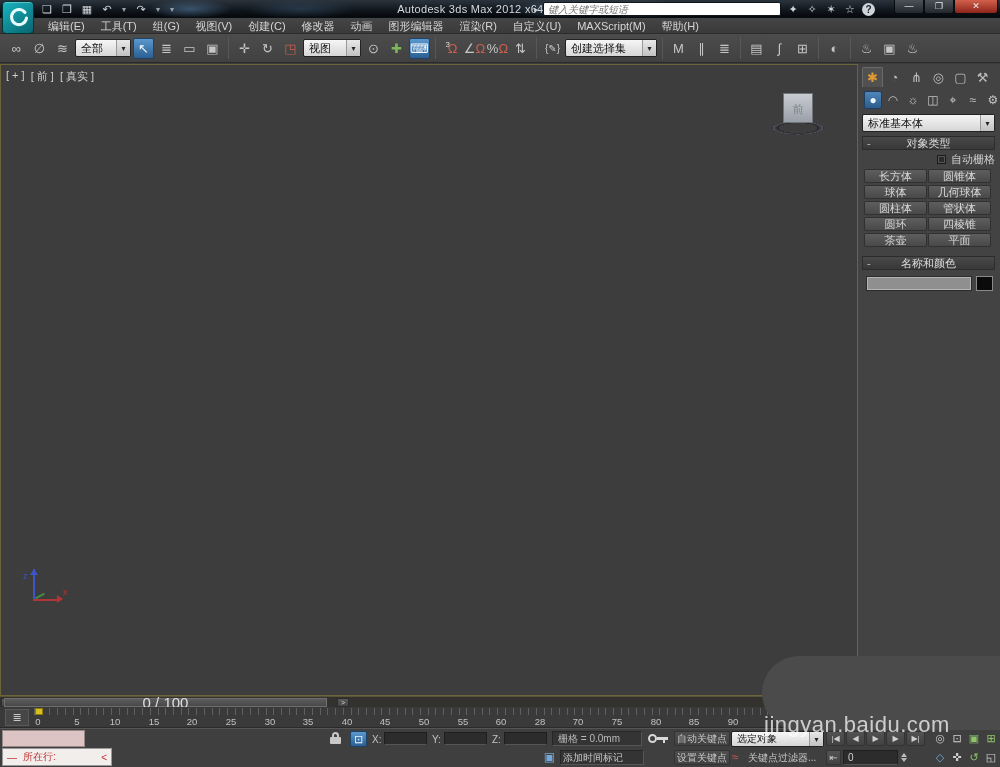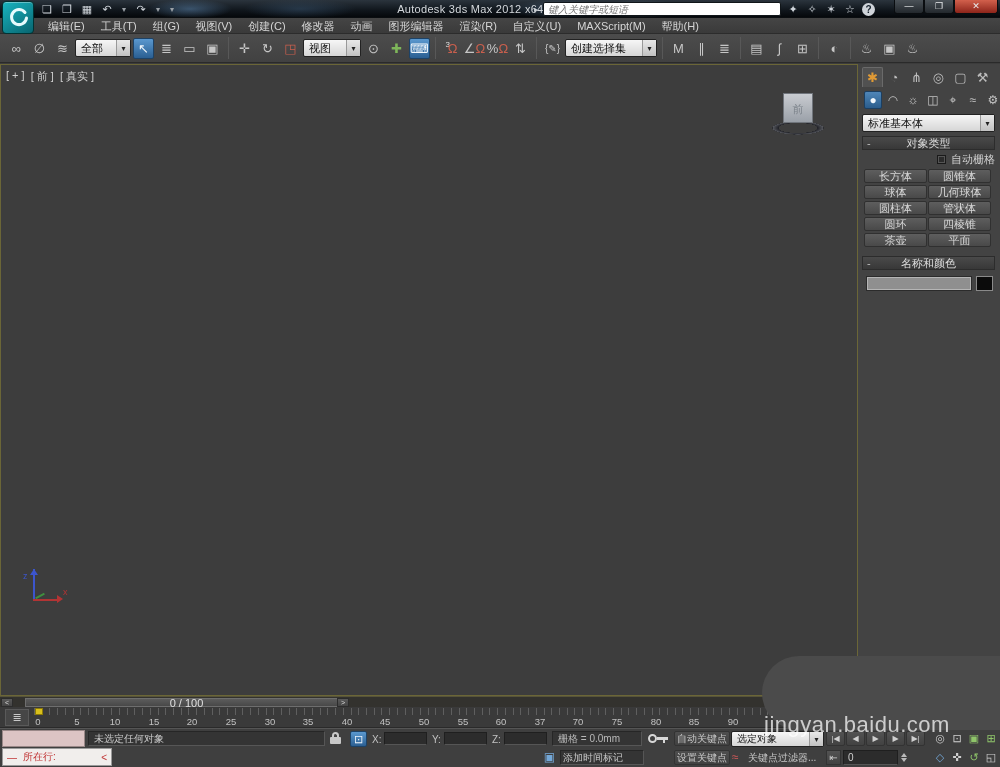--- a/index.html
+++ b/index.html
@@ -82,22 +82,22 @@
   #chk-box{width:9px;height:9px;background:#2b2b2b;border:1px solid #1a1a1a;box-shadow:inset 0 0 0 1px #555}
   #obj-grid{position:absolute;left:6px;top:105px;width:130px;display:grid;grid-template-columns:63px 63px;gap:2px 1px}
   .pbtn{height:14px;background:linear-gradient(#5e5e5e,#494949);border:1px solid #303030;border-radius:2px;
     font-size:11px;color:#d8d8d8;text-align:center;line-height:12px}
   #name-field{position:absolute;left:8px;top:212px;width:106px;height:15px;background:#8f8f8f;border:1px solid #2b2b2b;box-shadow:inset 0 0 0 1px #b5b5b5}
   #color-swatch{position:absolute;left:118px;top:212px;width:17px;height:15px;background:#0b0b0b;border:1px solid #8a8a8a}
 
   
   #timeslider{position:absolute;left:0;top:696px;width:858px;height:11px;background:#33322e;border-top:1px solid #57543a}
   .ts-arrow{position:absolute;top:1px;width:12px;height:9px;background:linear-gradient(#5a5a5a,#444);border:1px solid #2c2c2c;color:#ddd;font-size:7px;text-align:center;line-height:8px}
-  #ts-handle{position:absolute;left:25px;top:1px;width:323px;height:9px;background:linear-gradient(#5c5c5c,#484848);border:1px solid #6e6e6e;
-    color:#e0e0e0;font-size:11px;text-align:center;line-height:8px}
+  #ts-handle{position:absolute;left:4px;top:1px;width:323px;height:9px;background:linear-gradient(#5c5c5c,#484848);border:1px solid #6e6e6e;
+    color:#e0e0e0;font-size:15px;text-align:center;line-height:8px}
 
   
   #trackruler{position:absolute;left:0;top:707px;width:1000px;height:21px;background:#3a3a3a;border-bottom:1px solid #2a2a2a}
   #mini-curve{position:absolute;left:5px;top:2px;width:24px;height:17px;background:#464646;border:1px solid #5a5a5a;color:#c9c9c9;font-size:11px;text-align:center;line-height:15px}
   #tickstrip{position:absolute;left:34px;top:1px;width:800px;height:7px;
     background:repeating-linear-gradient(90deg,#5f5f5f 0 1px,rgba(0,0,0,0) 1px 7.72px)}
   .tick{position:absolute;top:9px;transform:translateX(-50%);font-size:9.5px;color:#c2c2c2}
   #time-marker{position:absolute;left:35px;top:1px;width:8px;height:7px;background:#d9c01c;border:1px solid #8c7a08}
 
   
@@ -347,38 +347,35 @@
   <span class="tick" style="left:154px">15</span>
   <span class="tick" style="left:192px">20</span>
   <span class="tick" style="left:231px">25</span>
   <span class="tick" style="left:270px">30</span>
   <span class="tick" style="left:308px">35</span>
   <span class="tick" style="left:347px">40</span>
   <span class="tick" style="left:385px">45</span>
   <span class="tick" style="left:424px">50</span>
   <span class="tick" style="left:463px">55</span>
   <span class="tick" style="left:501px">60</span>
-  <span class="tick" style="left:540px">37</span>
+  <span class="tick" style="left:540px">28</span>
   <span class="tick" style="left:578px">70</span>
   <span class="tick" style="left:617px">75</span>
   <span class="tick" style="left:656px">80</span>
   <span class="tick" style="left:694px">85</span>
   <span class="tick" style="left:733px">90</span>
 </div>
 
 <div id="statusbar">
   <div id="listener-pink"></div>
   <div id="listener-white">
     <span>—</span>
     <span>所在行:</span>
     <span class="arrow">&lt;</span>
   </div>
-  <div class="inset" id="sel-status">
-      <span>未选定任何对象</span>
-    </div>
 
   <span id="lock-icon">
       <span class="shackle"></span>
       <span class="body"></span>
     </span>
   <span id="abs-toggle">⊡</span>
 
   <span class="coordlbl" style="left:372px">X:</span>
   <input class="coordfld" style="left: 384px;">
   <span class="coordlbl" style="left:432px">Y:</span>

